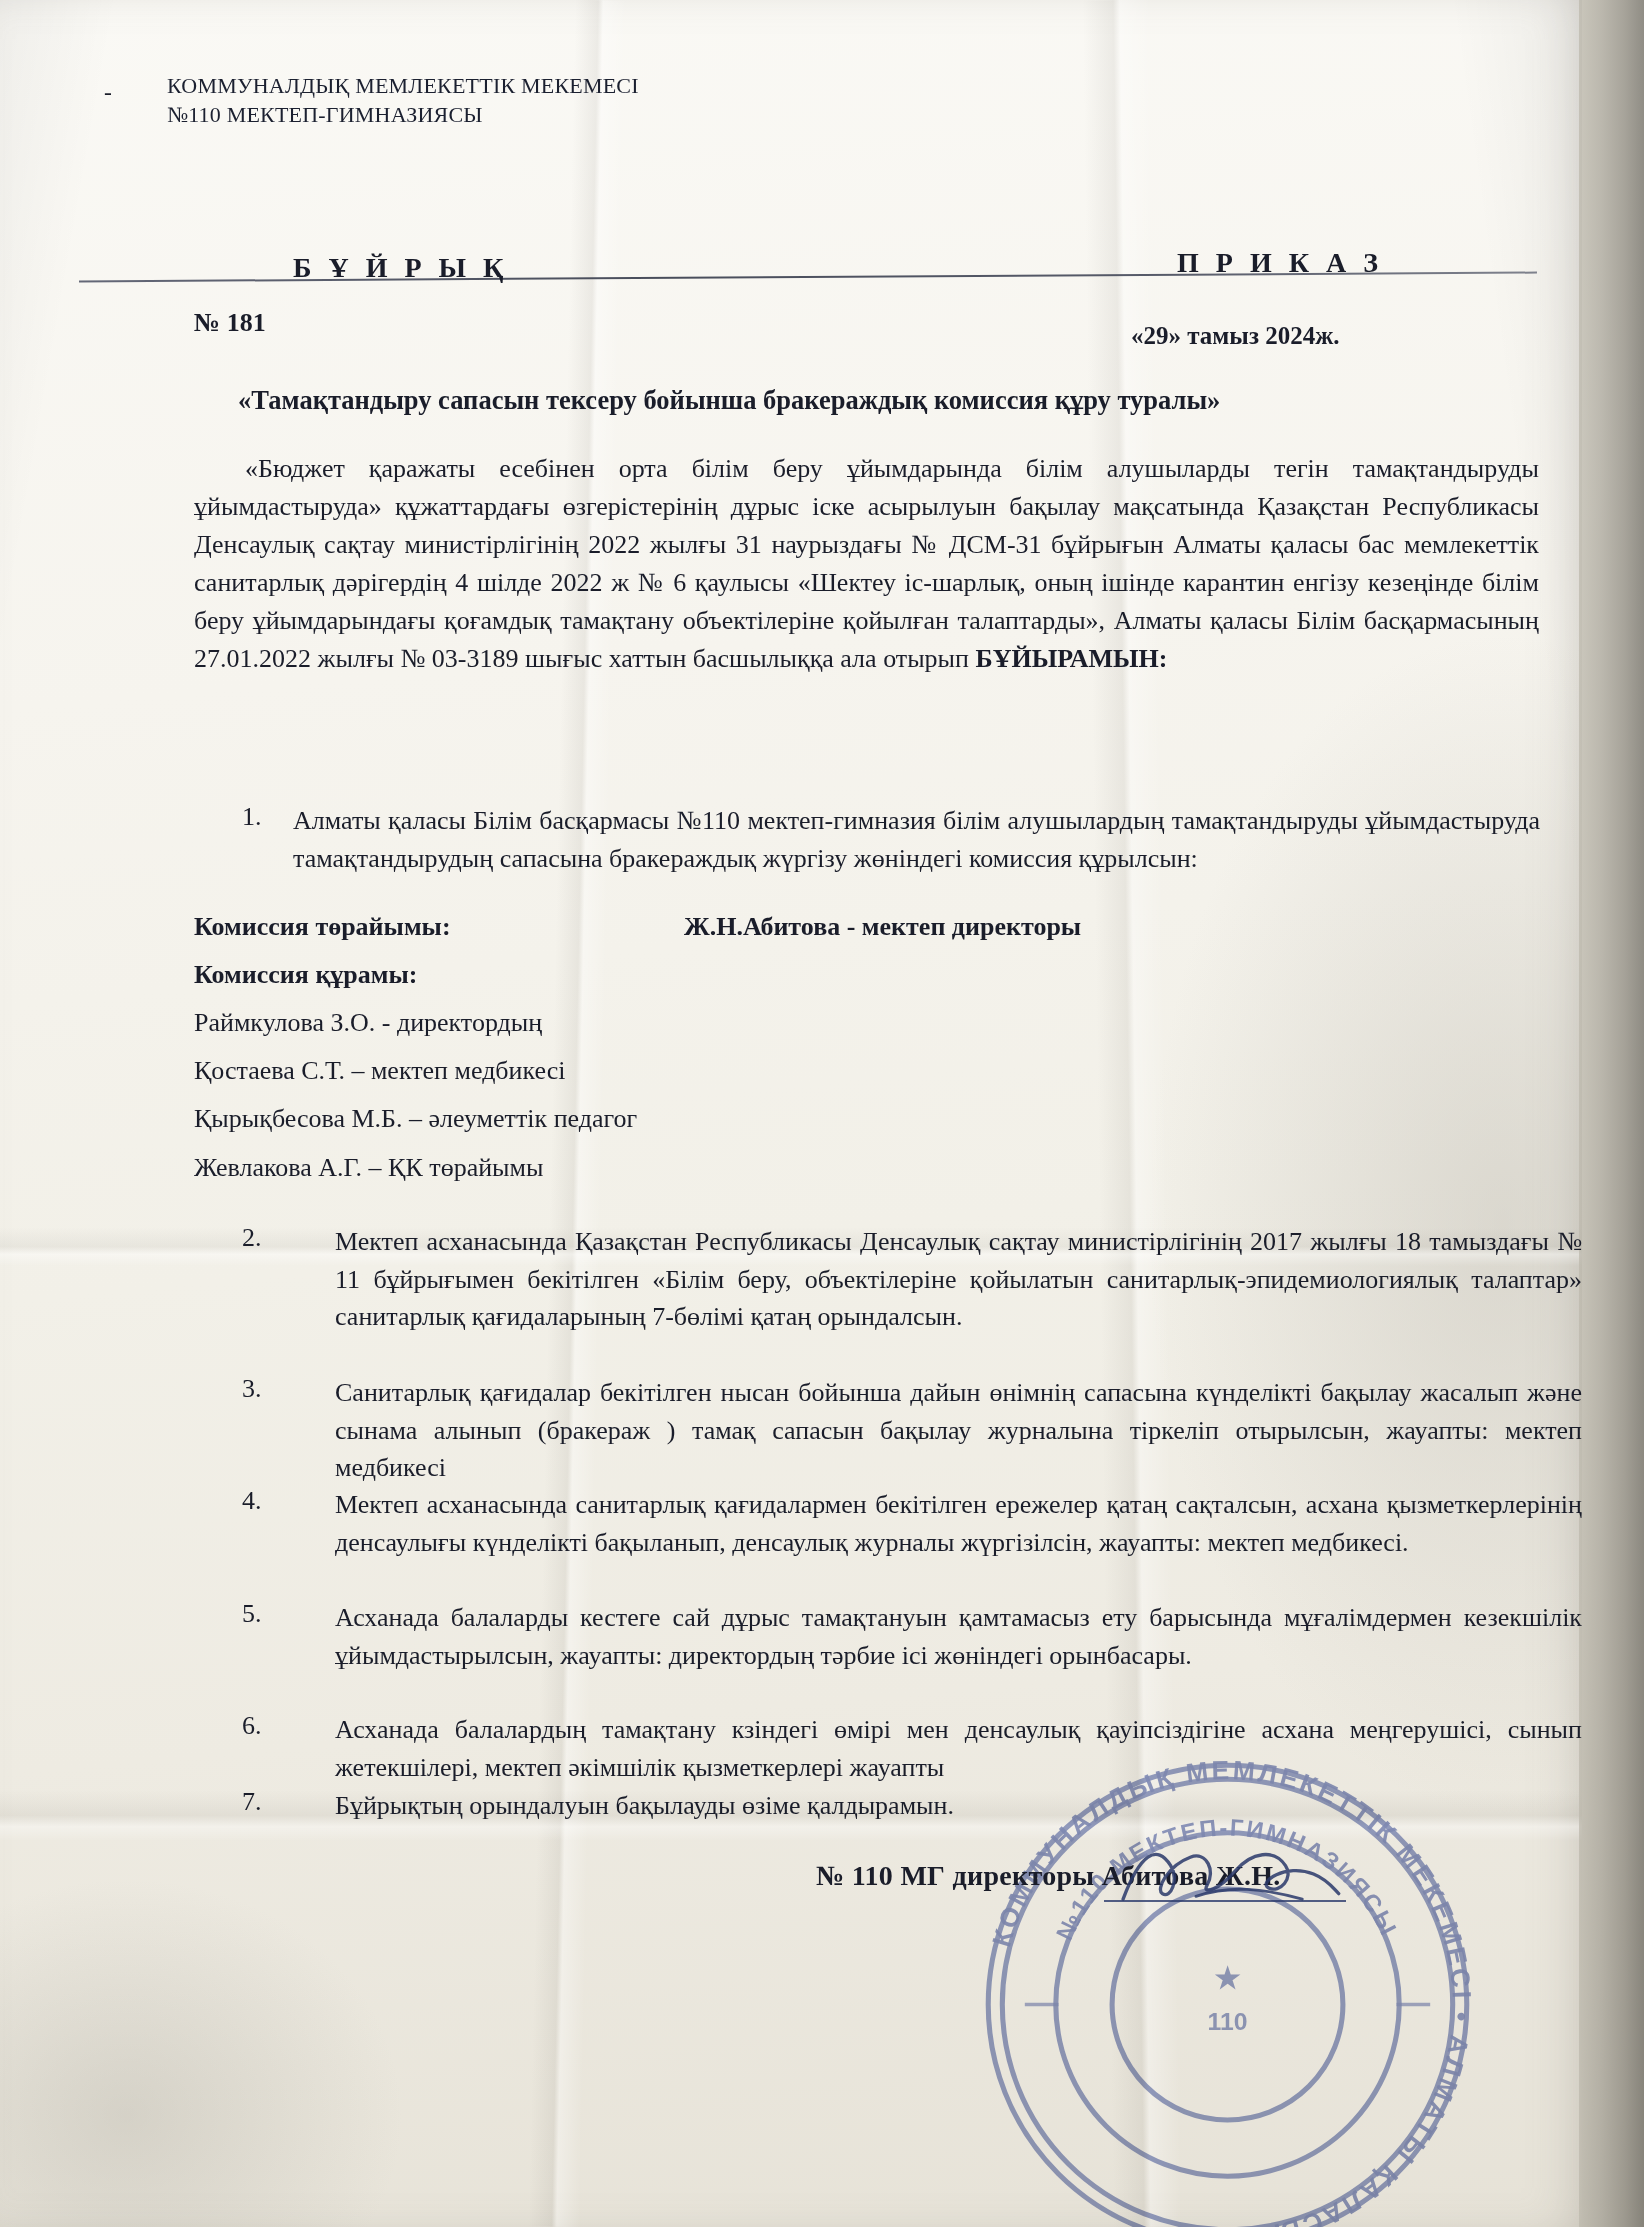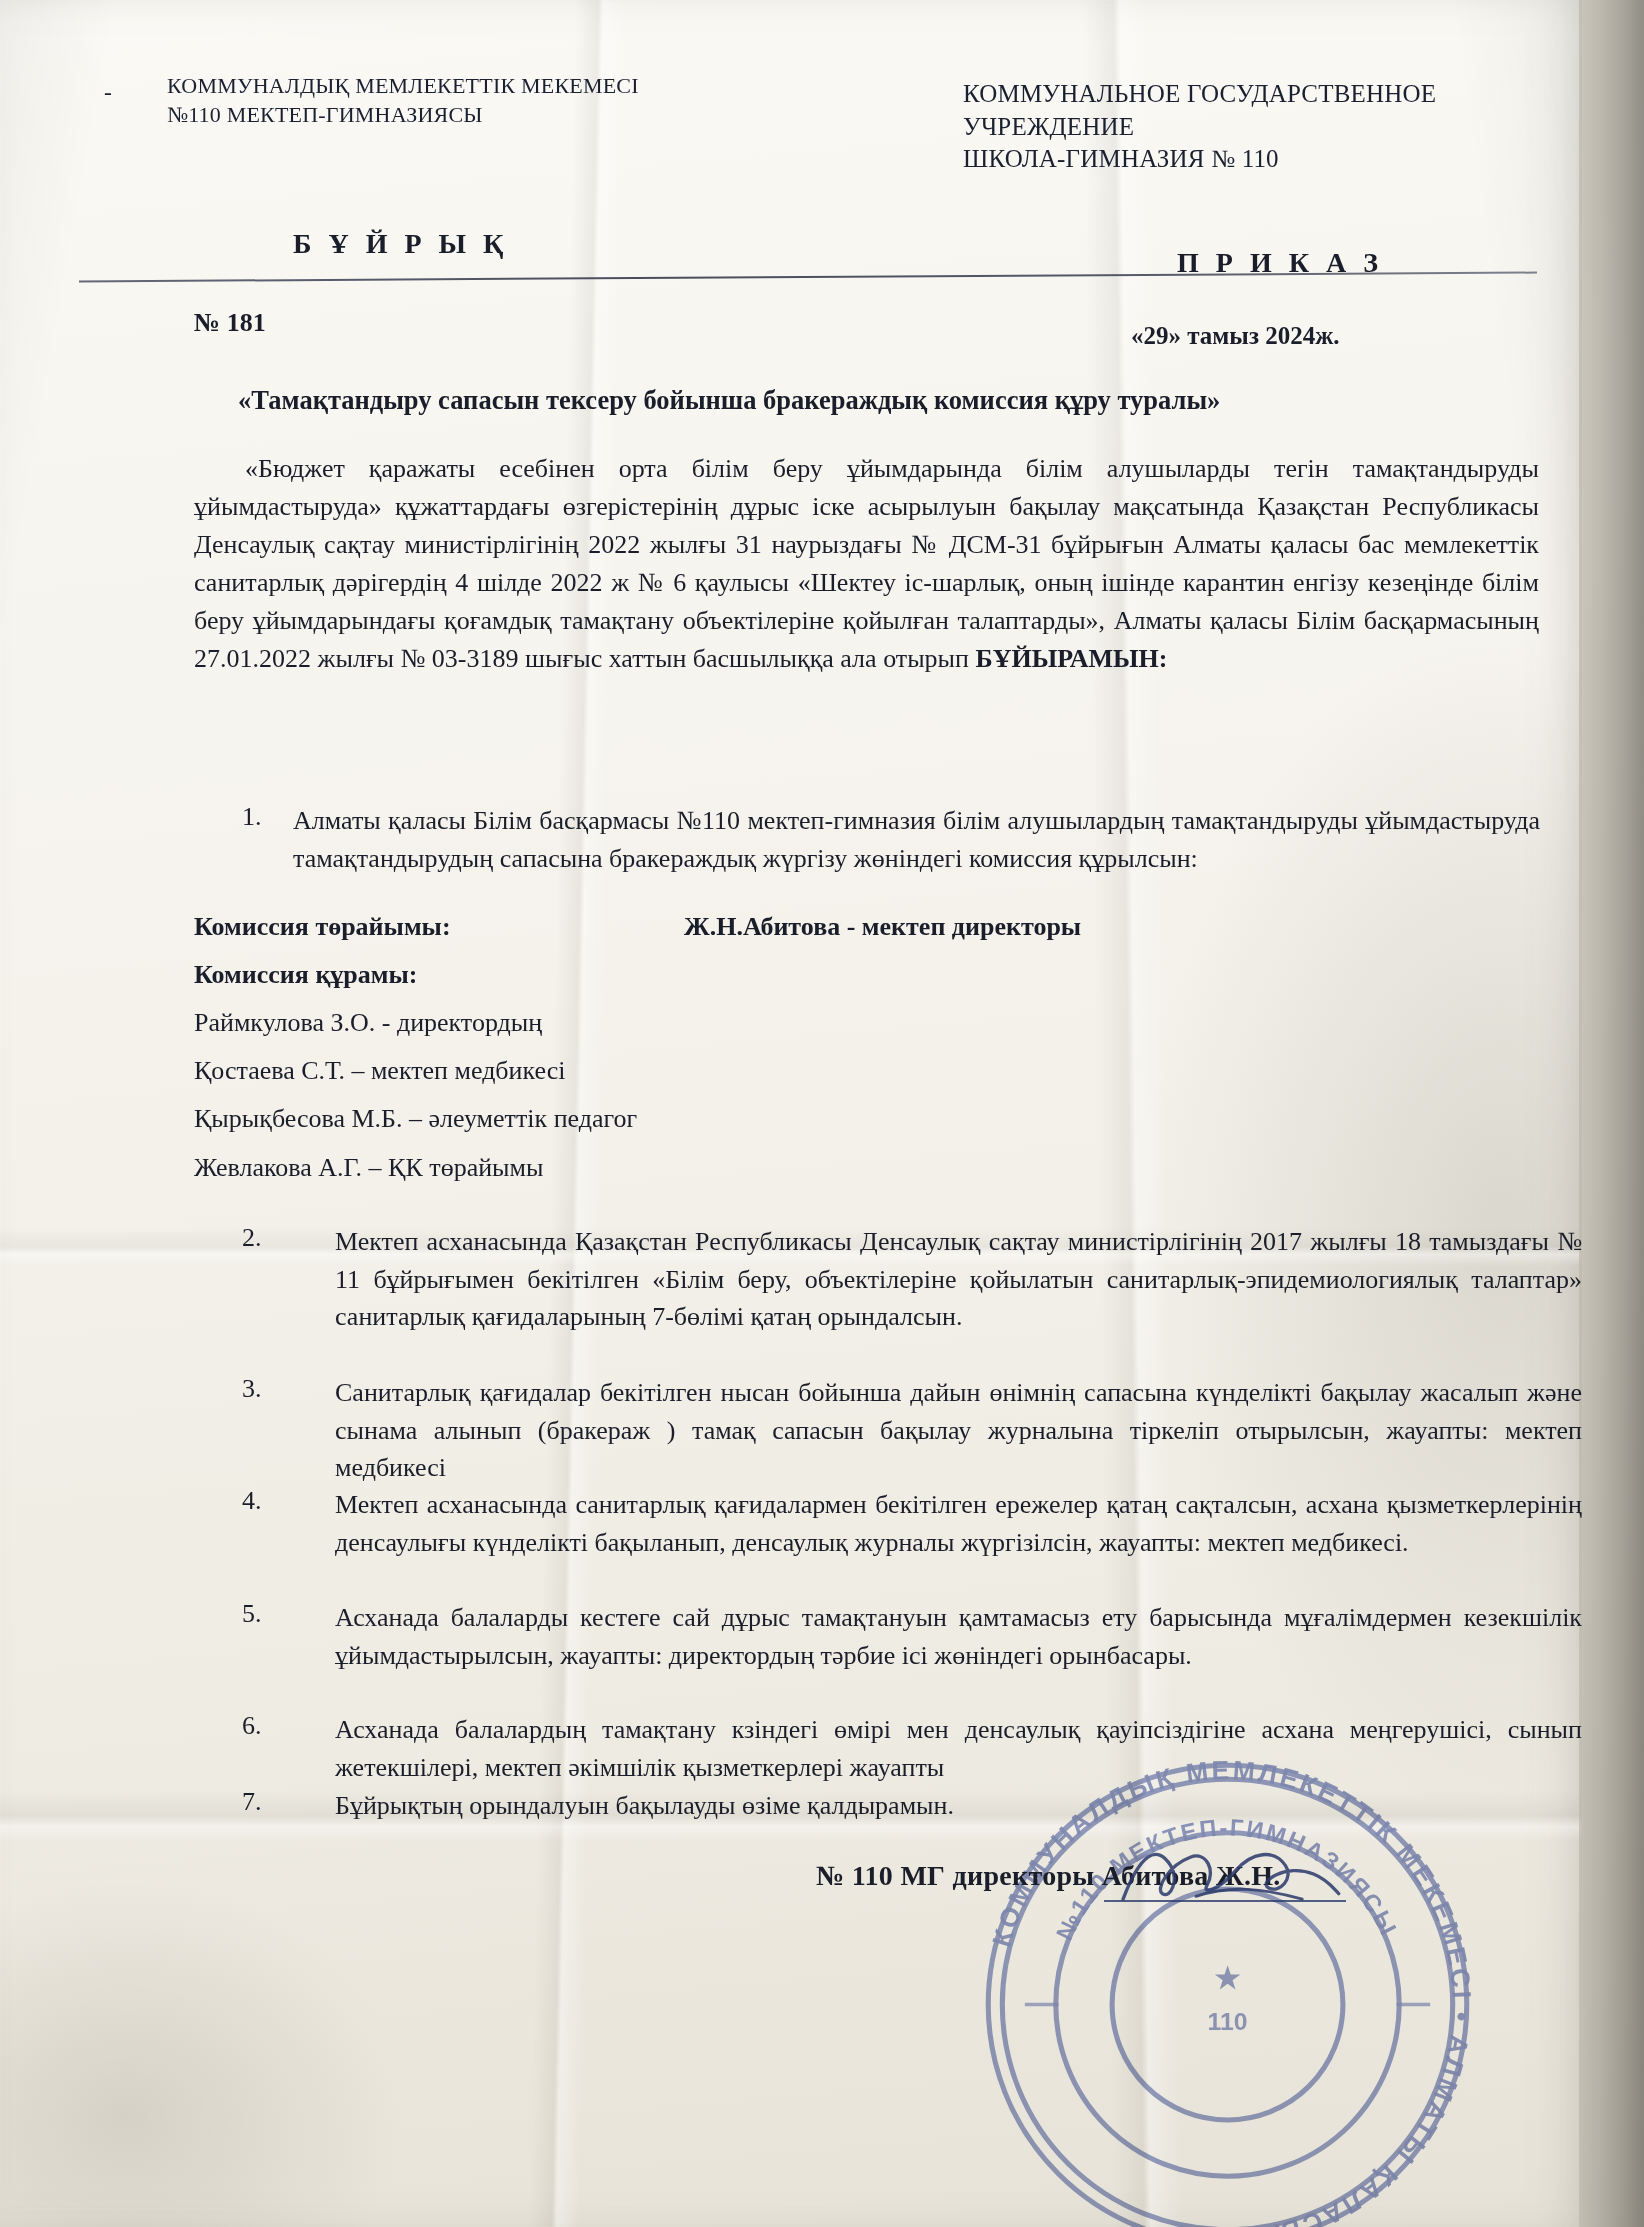--- a/index.html
+++ b/index.html
@@ -92,21 +92,21 @@
     position: absolute;
     left: 79px; top: 276px;
     width: 1458px;
     height: 1.7px;
     background: linear-gradient(90deg, #4a4f62 0%, #2a2f40 40%, #3b4052 75%, #6a6e7c 100%);
     transform: rotate(-0.35deg);
     opacity: 0.85;
   }
   .buyryq {
     position: absolute;
-    left: 293px; top: 228px;
+    left: 293px; top: 252px;
     font-size: 28px;
     font-weight: bold;
     letter-spacing: 5px;
   }
   .prikaz {
     position: absolute;
     left: 1177px; top: 247px;
     font-size: 28px;
     font-weight: bold;
     letter-spacing: 5px;
@@ -229,21 +229,20 @@
   <div class="crease c2"></div>
   <div class="crease c3"></div>
   <div class="crease c4"></div>
   <div class="right-edge"></div>
 
   <div class="content">
 
     <div class="dash">-</div>
 
     <div class="hdr-left" id="hdr-left">КОММУНАЛДЫҚ МЕМЛЕКЕТТІК МЕКЕМЕСІ<br>№110 МЕКТЕП-ГИМНАЗИЯСЫ</div>
-    <div class="hdr-right" id="hdr-right">КОММУНАЛЬНОЕ ГОСУДАРСТВЕННОЕ УЧРЕЖДЕНИЕ<br>ШКОЛА-ГИМНАЗИЯ № 110</div>
 
     <div class="hdr-rule"></div>
 
     <div class="buyryq">Б Ұ Й Р Ы Қ</div>
     <div class="prikaz">П Р И К А З</div>
 
     <div class="order-no">№ 181</div>
     <div class="order-date">«29»  тамыз  2024ж.</div>
 
     <div class="title">«Тамақтандыру сапасын тексеру бойынша бракераждық комиссия құру туралы»</div>

